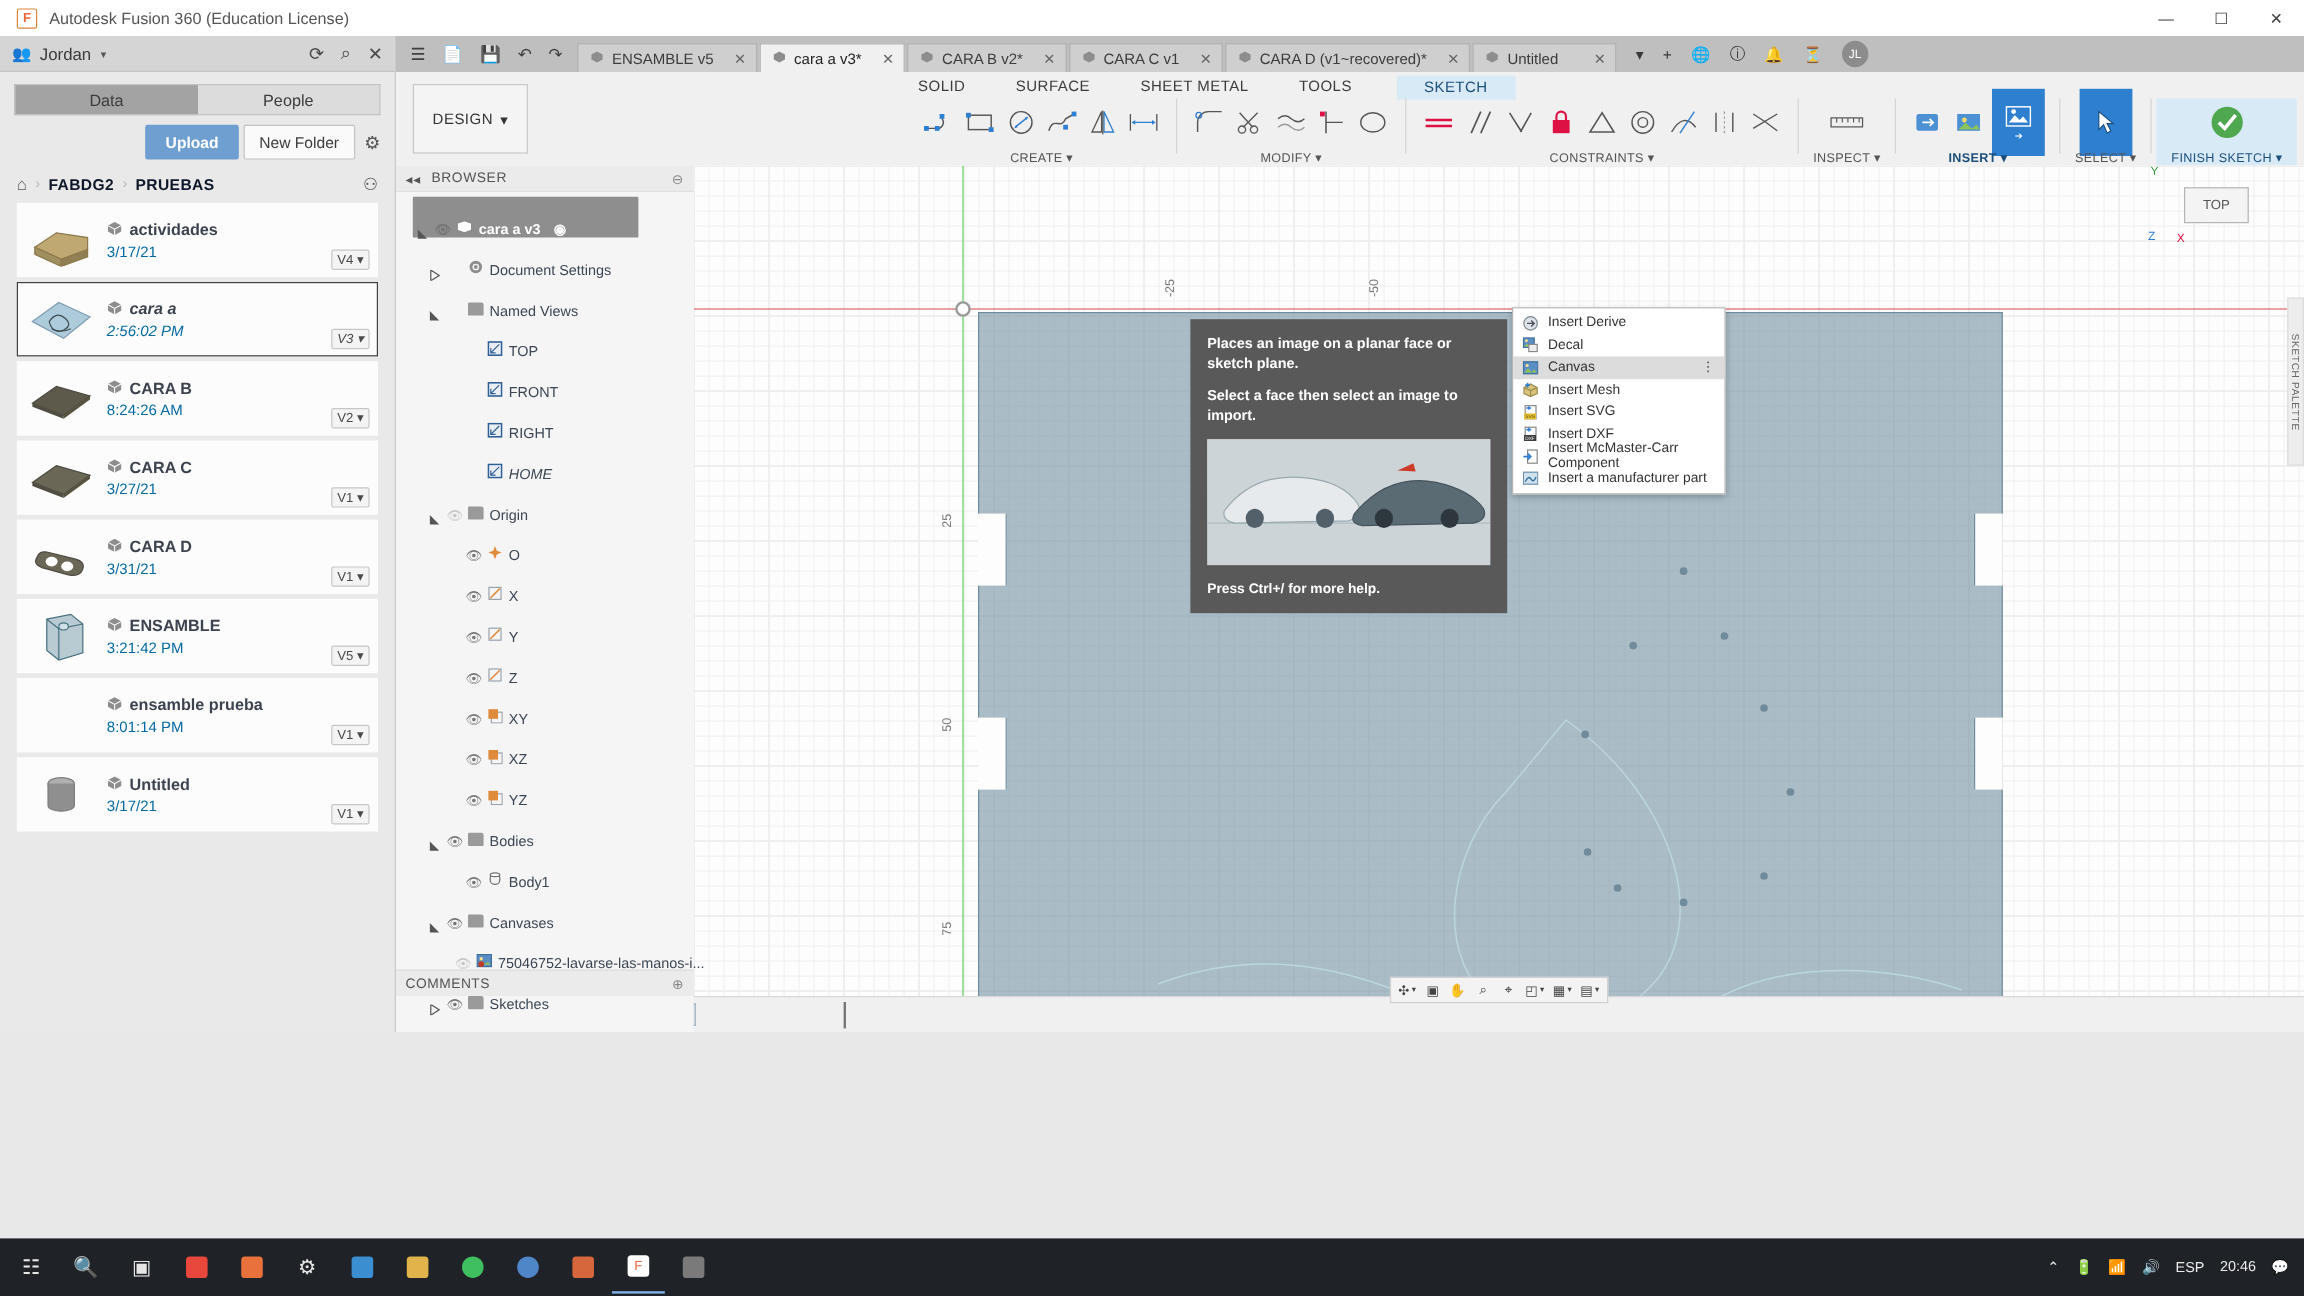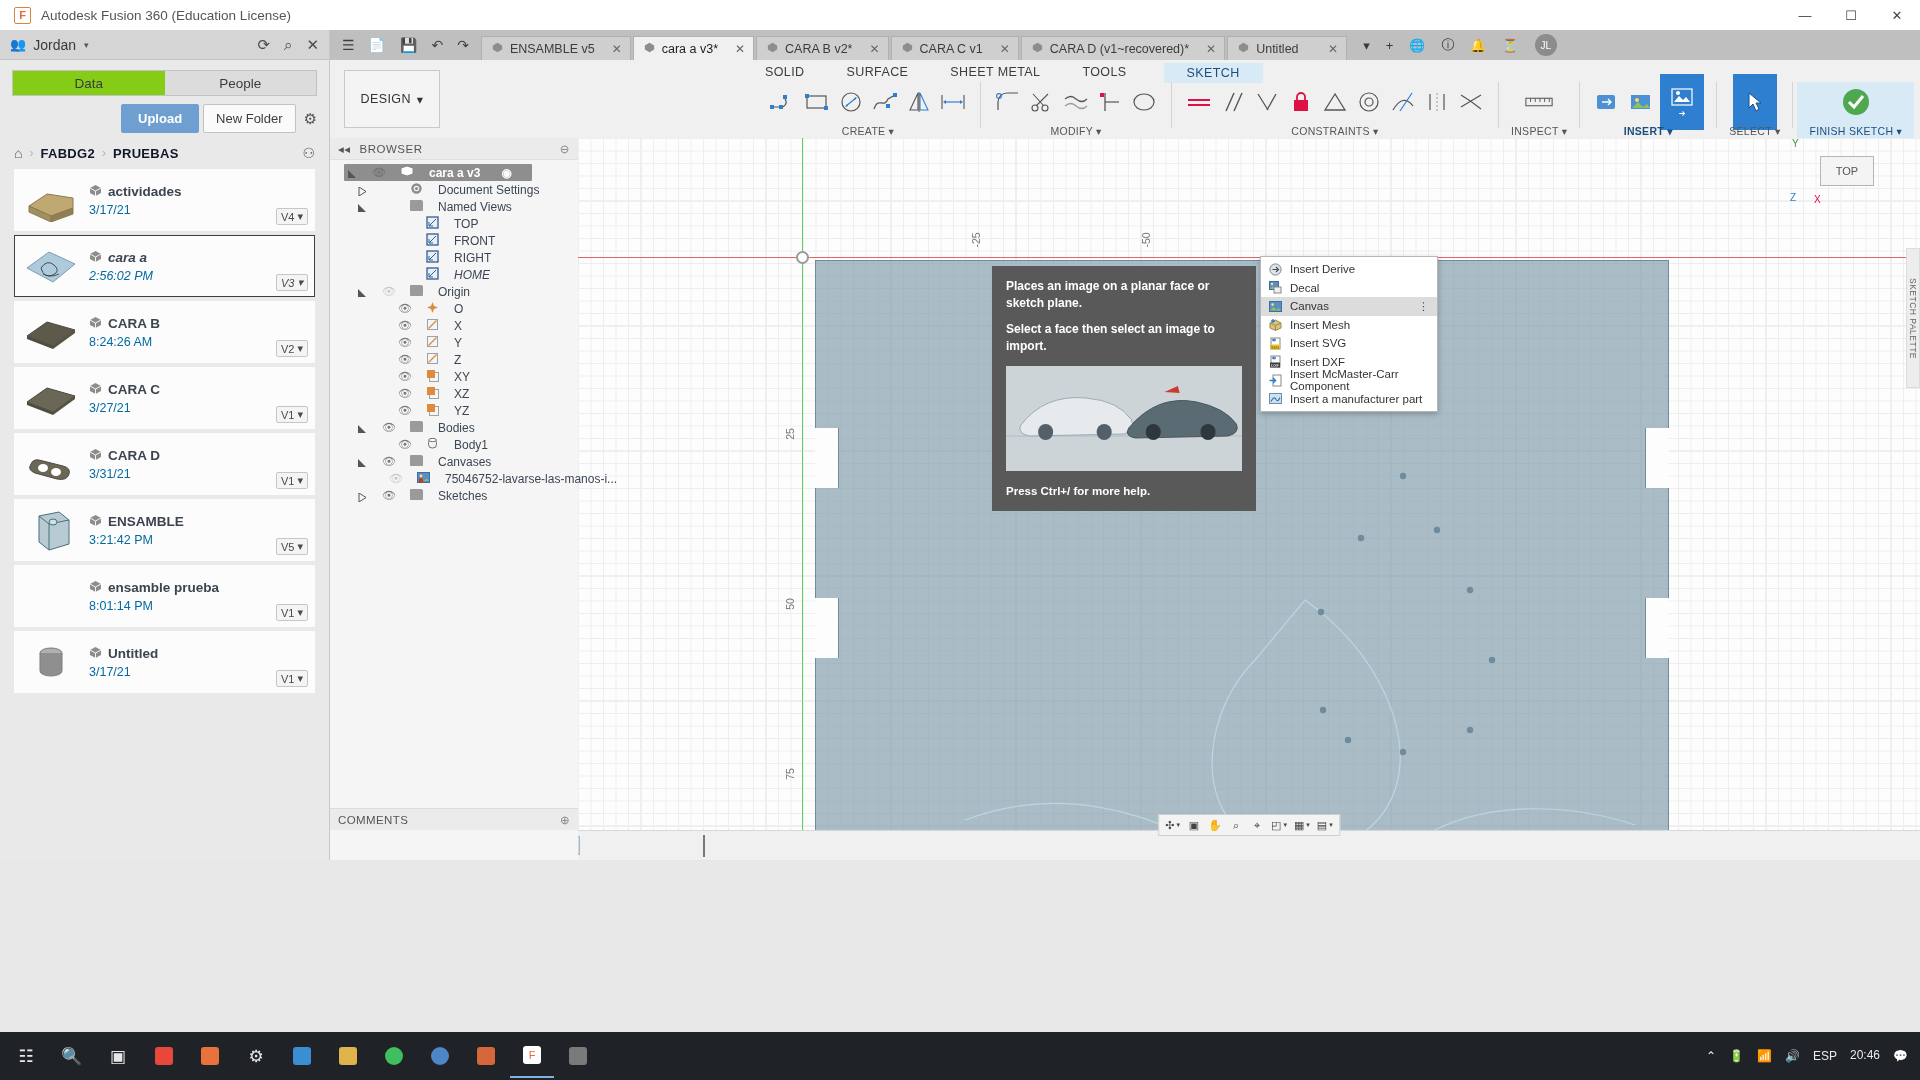--- a/index.html
+++ b/index.html
@@ -41,21 +41,21 @@
   .dp-user { font-size:14px; color:#3a3a3a; }
   .caret { font-size:9px; color:#555; }
   .dp-head-right { margin-left:auto; display:flex; gap:14px; align-items:center; color:#4a4a4a;}
   .dp-head-right span { font-size:15px; cursor:pointer; }
 
   .dp-tabs { display:flex; padding:10px 12px 0 12px; }
   .dp-tab {
     flex:1; height:26px; line-height:25px; text-align:center; font-size:13.5px;
     border:1px solid #c2c2c2; background:#dcdcdc; color:#3c3c3c;
   }
-  .dp-tab.active { background:#84cc16; border-right:none;}
+  .dp-tab.active { background:#a3a3a3; border-right:none;}
   .dp-tab:last-child { border-left:none; }
 
   .dp-actions { display:flex; justify-content:flex-end; gap:4px; padding:8px 12px 8px 12px; }
   .btn-upload {
     background:#6f9fd0; color:#fff; font-weight:bold; font-size:13px;
     padding:6px 16px; border:1px solid #6f9fd0; border-radius:2px;
   }
   .btn-newfolder {
     background:#fafafa; color:#3c3c3c; font-size:13px;
     padding:6px 12px; border:1px solid #c2c2c2; border-radius:2px;
@@ -123,21 +123,21 @@
   .big-tool.blue { background:#2f7fd1; }
 
   
   .workarea { position:relative; height:722px; background:#fff; }
   .browser { position:absolute; left:0; top:0; width:248px; height:100%; background:#f5f5f5; z-index:4;}
   .browser-head {
     height:22px; background:#ebebeb; display:flex; align-items:center; gap:9px;
     padding-left:8px; font-size:11.5px; color:#555; letter-spacing:.5px; border-bottom:1px solid #e0e0e0;
   }
   .tree { padding-top:4px; font-size:12px; color:#3c4654; }
-  .tnode { display:flex; align-items:center; height:17px; gap:15px; white-space:nowrap;}
+  .tnode { display:flex; align-items:flex-end; height:34px; gap:5px; white-space:nowrap;}
   .tnode.root { background:#8e8e8e; color:#fff; font-weight:bold; margin:0 46px 0 14px; padding-left:4px; border-radius:1px;}
   .twist { width:9px; height:9px; display:inline-block;}
   .eye { width:13px; color:#777; font-size:11px; display:inline-block; text-align:center;}
   .eye.off { color:#c6c6c6; }
   .folder { width:13px; height:11px; background:#9a9a9a; border-radius:1px 2px 1px 1px; display:inline-block;}
   .tlabel { font-size:12px; }
 
   .canvas { position:absolute; left:248px; top:0; right:0; bottom:0; overflow:hidden;
     background-color:#fdfdfd;
     background-image:

